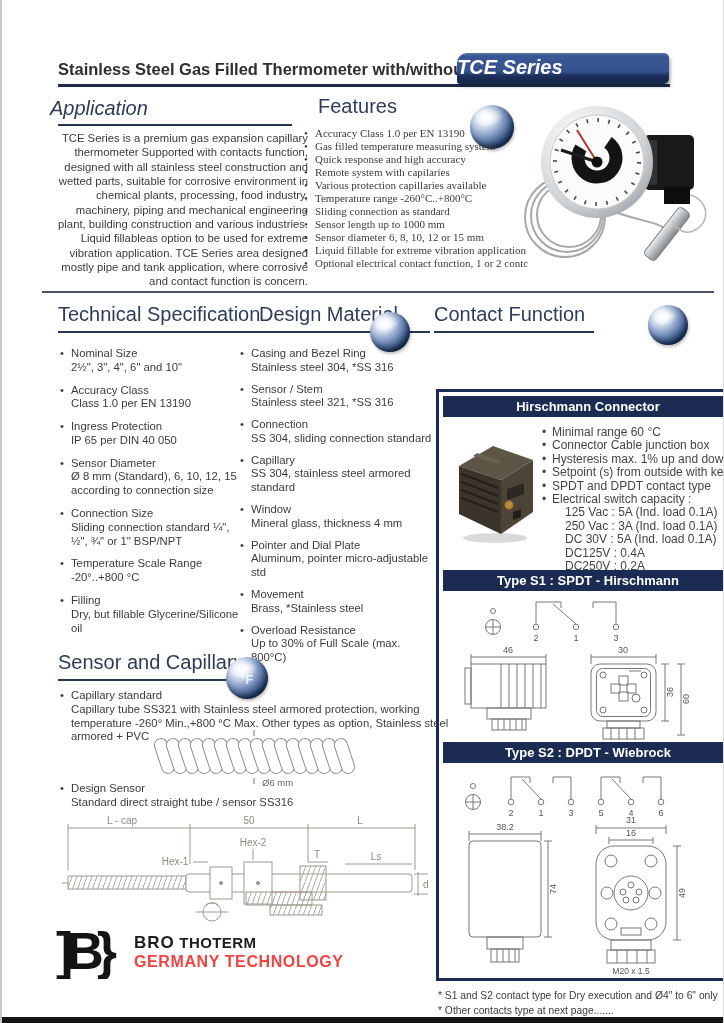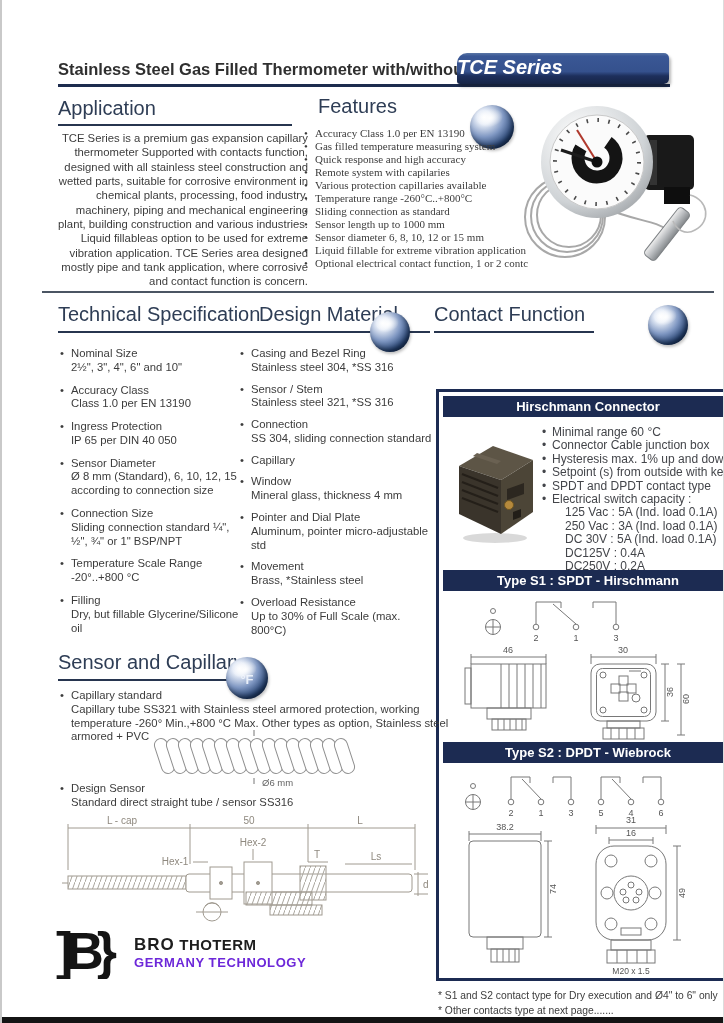--- a/index.html
+++ b/index.html
@@ -56,37 +56,37 @@
   .hlist .b::before { content:"•"; position:absolute; left:1px; }
   .hlist .cap { padding-left:24px; white-space:nowrap; }
 
   .footnotes { font-size:10.3px; color:#3c3c3c; line-height:14.5px;margin-top:48px; }
 
   
   .logo { display:flex; align-items:center; gap:8px; }
   .logo-text .l1 { font-size:15px; color:#1d1d1d; letter-spacing:0.4px; }
   .logo-text .l1 .strong { font-weight:900; font-size:17px; letter-spacing:1px; }
   .logo-text .l1 .rest { font-weight:bold; }
-  .logo-text .l2 { font-size:13px; font-weight:bold; color:#6d28d9; letter-spacing:0.6px; }
+  .logo-text .l2 { font-size:16px; font-weight:bold; color:#ef4444; letter-spacing:0.6px; }
 
   .bottom-bar { left:0; right:0; bottom:0; height:6px; background:#141414; }
   .divider { background:#4b5563; height:2px; }
 
   svg text { font-family:"Liberation Sans", sans-serif; }
 </style>
 </head>
 <body>
 
 <div class="page">
 
   <div class="abs doc-title">Stainless Steel Gas Filled Thermometer with/without Contact</div>
   <div class="abs badge">TCE Series</div>
   <div class="abs rule title-rule"></div>
 
-  <div class="abs sec-h" style="left:56px;top:97px;">Application</div>
+  <div class="abs sec-h" style="left:48px;top:97px;font-style:italic;">Application</div>
   <div class="abs rule" style="left:56px;top:124px;width:234px;"></div>
   <div class="abs body-text" style="left:56px;top:131px;width:250px;">TCE Series is a premium gas expansion capillary thermometer Supported with contacts function, designed with all stainless steel construction and wetted parts, suitable for corrosive environment in chemical plants, processing, food industry, machinery, piping and mechanical engineering plant, building construction and various industries. Liquid fillableas option to be used for extreme vibration application. TCE Series area designed mostly pipe and tank application, where corrosive and contact function is concern.</div>
 
   <div class="abs sec-h" style="left:316px;top:95px;">Features</div>
   <div class="abs sphere" style="left:468px;top:105px;width:44px;height:44px;"></div>
   <ul class="abs plain feat" style="left:300px;top:127px;width:228px;font-family:Liberation Serif, serif;">
     <li>Accuracy Class 1.0 per EN 13190</li>
     <li>Gas filled temperature measuring system</li>
     <li>Quick response and high accuracy</li>
     <li>Remote system with capilaries</li>
@@ -216,20 +216,21 @@
         <span class="dot">•</span>
       <div class="txt">
           <div>Connection</div>
           <div>SS 304, sliding connection standard</div>
         </div>
       </div>
     <div class="spec-item">
         <span class="dot">•</span>
       <div class="txt">
           <div>Capillary</div>
+          <div>SS 304, stainless steel armored standard</div>
         </div>
       </div>
     <div class="spec-item">
         <span class="dot">•</span>
       <div class="txt">
           <div>Window</div>
           <div>Mineral glass, thickness 4 mm</div>
         </div>
       </div>
     <div class="spec-item">

